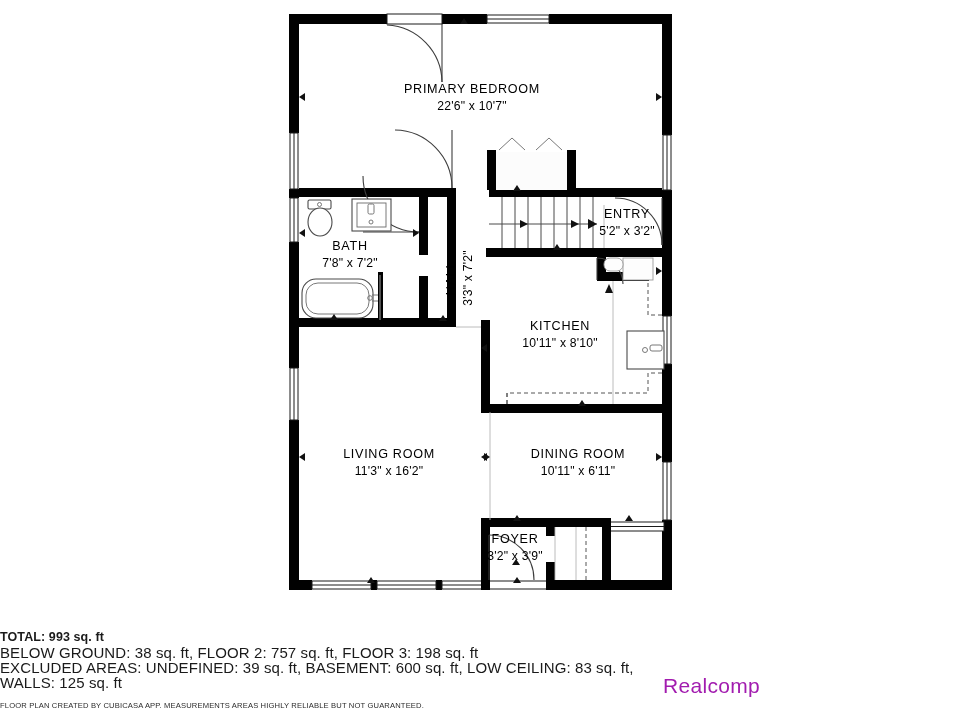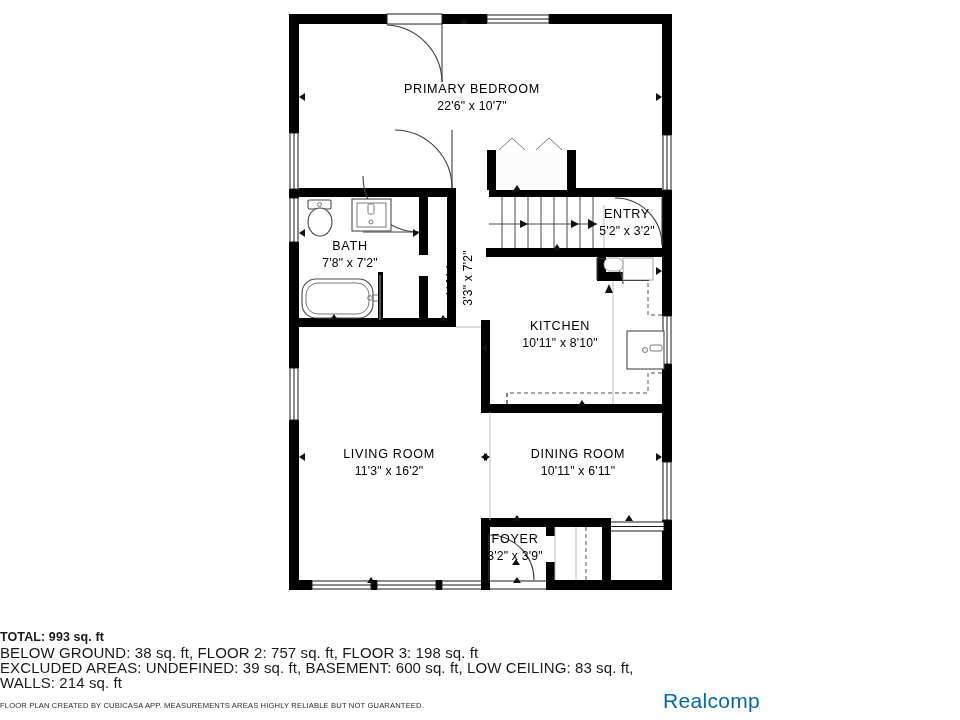--- a/index.html
+++ b/index.html
@@ -46,23 +46,23 @@
   .footer-disclaimer {
     font-size: 7.6px;
     line-height: 11px;
     letter-spacing: 0.15px;
     margin-top: 10px;
     color: #2b2b2b;
   }
   .watermark {
     position: absolute;
     right: 12px;
-    bottom: 7px;
+    bottom: 22px;
     font-size: 21px;
-    color: #0369a1;
+    color: #a21caf;
     font-family: "Liberation Sans", sans-serif;
     letter-spacing: 0.3px;
     user-select: none;
   }
   text {
     font-family: "Liberation Sans", sans-serif;
     fill: #000000;
   }
   .room-name {
     font-size: 12.6px;
@@ -355,19 +355,19 @@
       <text class="room-name" x="515" y="543">FOYER</text>
       <text class="room-dims" x="515" y="560">3'2" x 3'9"</text>
     </g>
 
   </svg>
 
   <div class="footer-block">
     <div class="footer-total">TOTAL: 993 sq. ft</div>
     <div class="footer-line">BELOW GROUND: 38 sq. ft, FLOOR 2: 757 sq. ft, FLOOR 3: 198 sq. ft</div>
     <div class="footer-line">EXCLUDED AREAS: UNDEFINED: 39 sq. ft, BASEMENT: 600 sq. ft, LOW CEILING: 83 sq. ft,</div>
-    <div class="footer-line">WALLS: 214 sq. ft</div>
+    <div class="footer-line">WALLS: 125 sq. ft</div>
     <div class="footer-disclaimer">FLOOR PLAN CREATED BY CUBICASA APP. MEASUREMENTS AREAS HIGHLY RELIABLE BUT NOT GUARANTEED.</div>
   </div>
 
   <div class="watermark">Realcomp</div>
 
 </div>
 
 </body></html>

